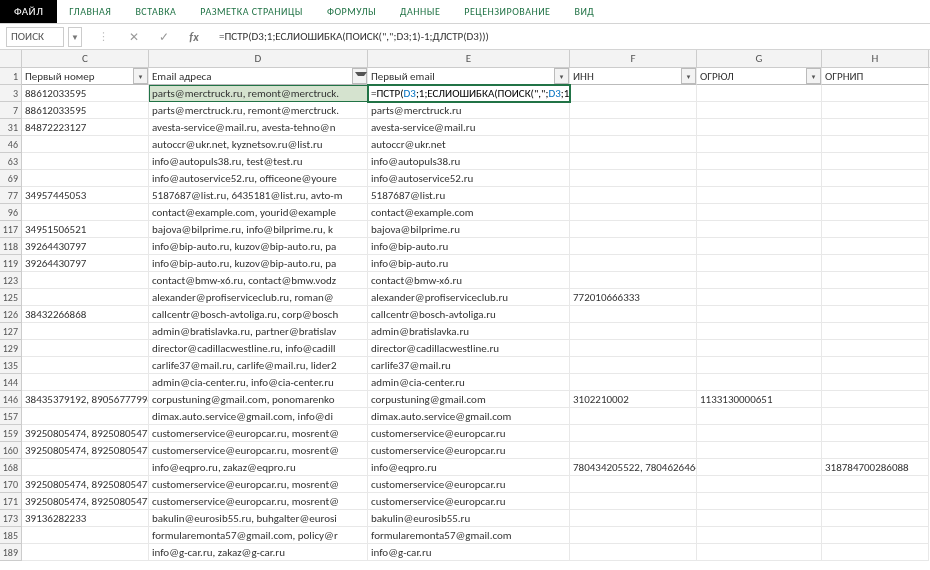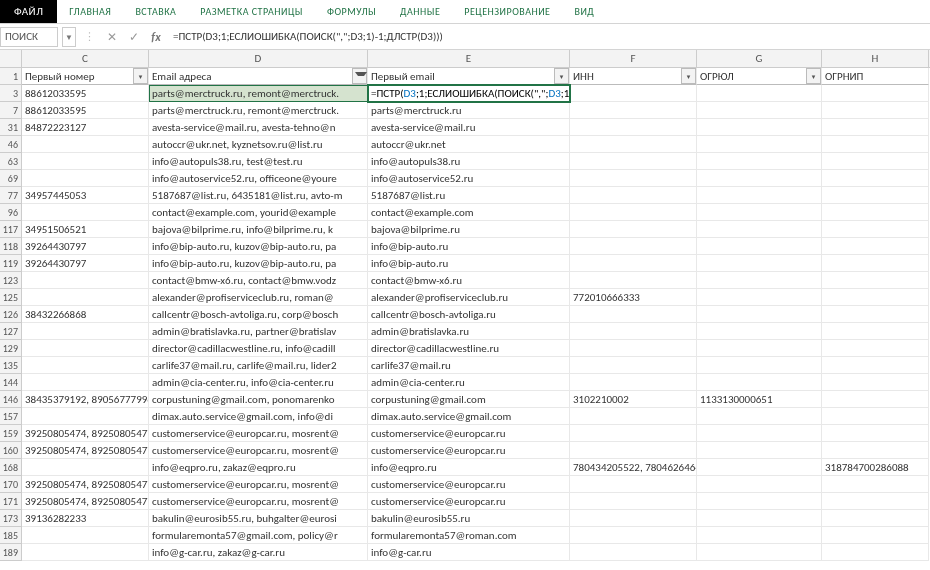--- a/index.html
+++ b/index.html
@@ -1,20 +1,20 @@
 <!DOCTYPE html>
 <html><head>
 <meta charset="utf-8">
 <style>
 *{box-sizing:border-box;margin:0;padding:0;font-family:Calibri,Arial,sans-serif}
 body{width:930px;height:570px;overflow:hidden;background:#fff;font-size:11px;color:#333}
 .ribbon{height:24px;background:#fff;display:flex;align-items:center;border-bottom:1px solid #d4d4d4}
 .ribbon-file{background:#000000;color:#fff;padding:0 14px;height:100%;display:flex;align-items:center;font-size:11px;letter-spacing:.5px}
 .ribbon-tab{padding:0 12px;color:#217346;font-size:10px;letter-spacing:.5px;cursor:pointer}
-.formula-bar{height:26px;display:flex;align-items:center;border-bottom:1px solid #d4d4d4;padding:2px 0;gap:4px}
+.formula-bar{height:26px;display:flex;align-items:center;border-bottom:1px solid #d4d4d4;padding:2px 6px;gap:12px}
 .name-box{display:flex;align-items:center;gap:4px}
 .name-input{width:58px;height:20px;border:1px solid #ccc;padding:0 4px;font-size:11px;color:#555}
 .nb-dd{width:14px;height:20px;border:1px solid #ccc;display:flex;align-items:center;justify-content:center;color:#777;font-size:8px}
 .fb-sep{color:#bbb;margin:0 4px}
 .fb-btn{width:18px;height:18px;display:flex;align-items:center;justify-content:center;color:#999;font-size:12px}
 .fb-fx{font-style:italic;font-weight:bold;color:#777}
 .fb-input{flex:1;height:20px;border:none;font-size:11px;color:#333;padding:0 4px}
 .grid{position:relative}
 .col-headers{display:flex;height:18px;background:#f3f3f3;border-bottom:1px solid #ccc}
 .corner{width:22px;border-right:1px solid #ccc;background:#f3f3f3}
@@ -310,21 +310,21 @@
           <div class="cell wD">bakulin@eurosib55.ru, buhgalter@eurosi</div>
           <div class="cell wE">bakulin@eurosib55.ru</div>
           <div class="cell wF"></div>
           <div class="cell wG"></div>
           <div class="cell wH"></div>
         </div>
         <div class="row">
           <div class="rh">185</div>
           <div class="cell wC"></div>
           <div class="cell wD">formularemonta57@gmail.com, policy@r</div>
-          <div class="cell wE">formularemonta57@roman.com</div>
+          <div class="cell wE">formularemonta57@gmail.com</div>
           <div class="cell wF"></div>
           <div class="cell wG"></div>
           <div class="cell wH"></div>
         </div>
         <div class="row">
           <div class="rh">189</div>
           <div class="cell wC"></div>
           <div class="cell wD">info@g-car.ru, zakaz@g-car.ru</div>
           <div class="cell wE">info@g-car.ru</div>
           <div class="cell wF"></div>

